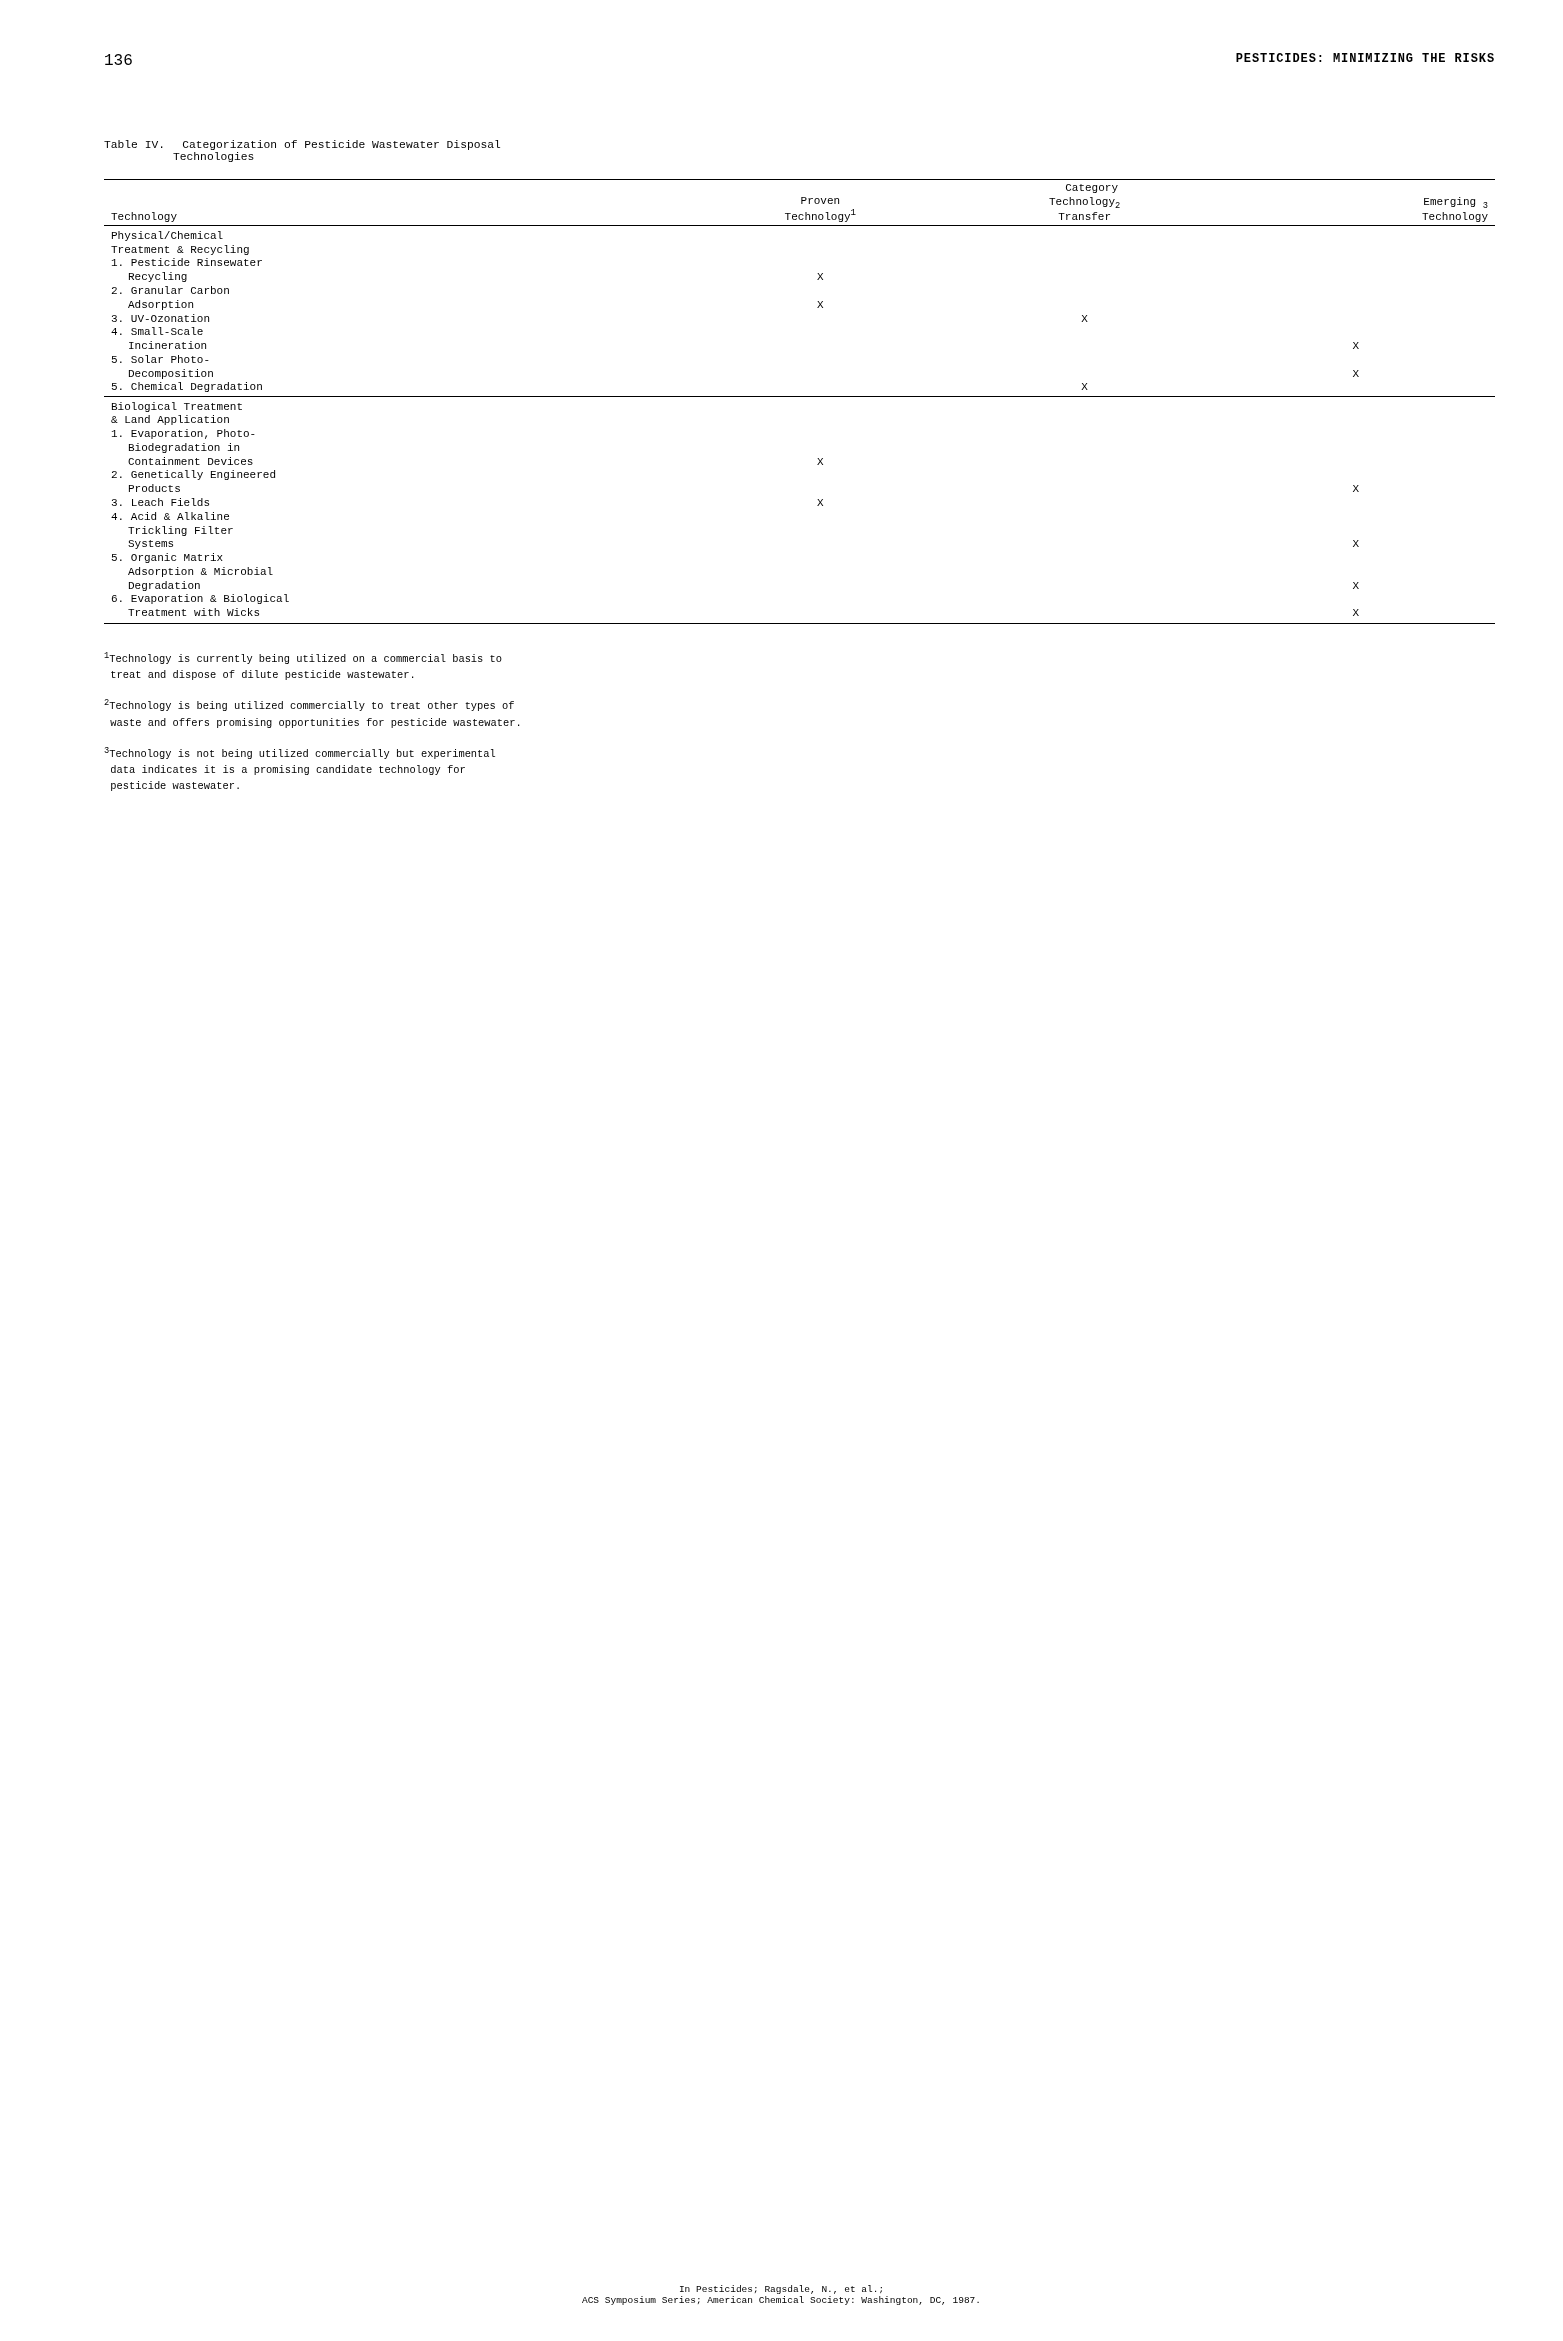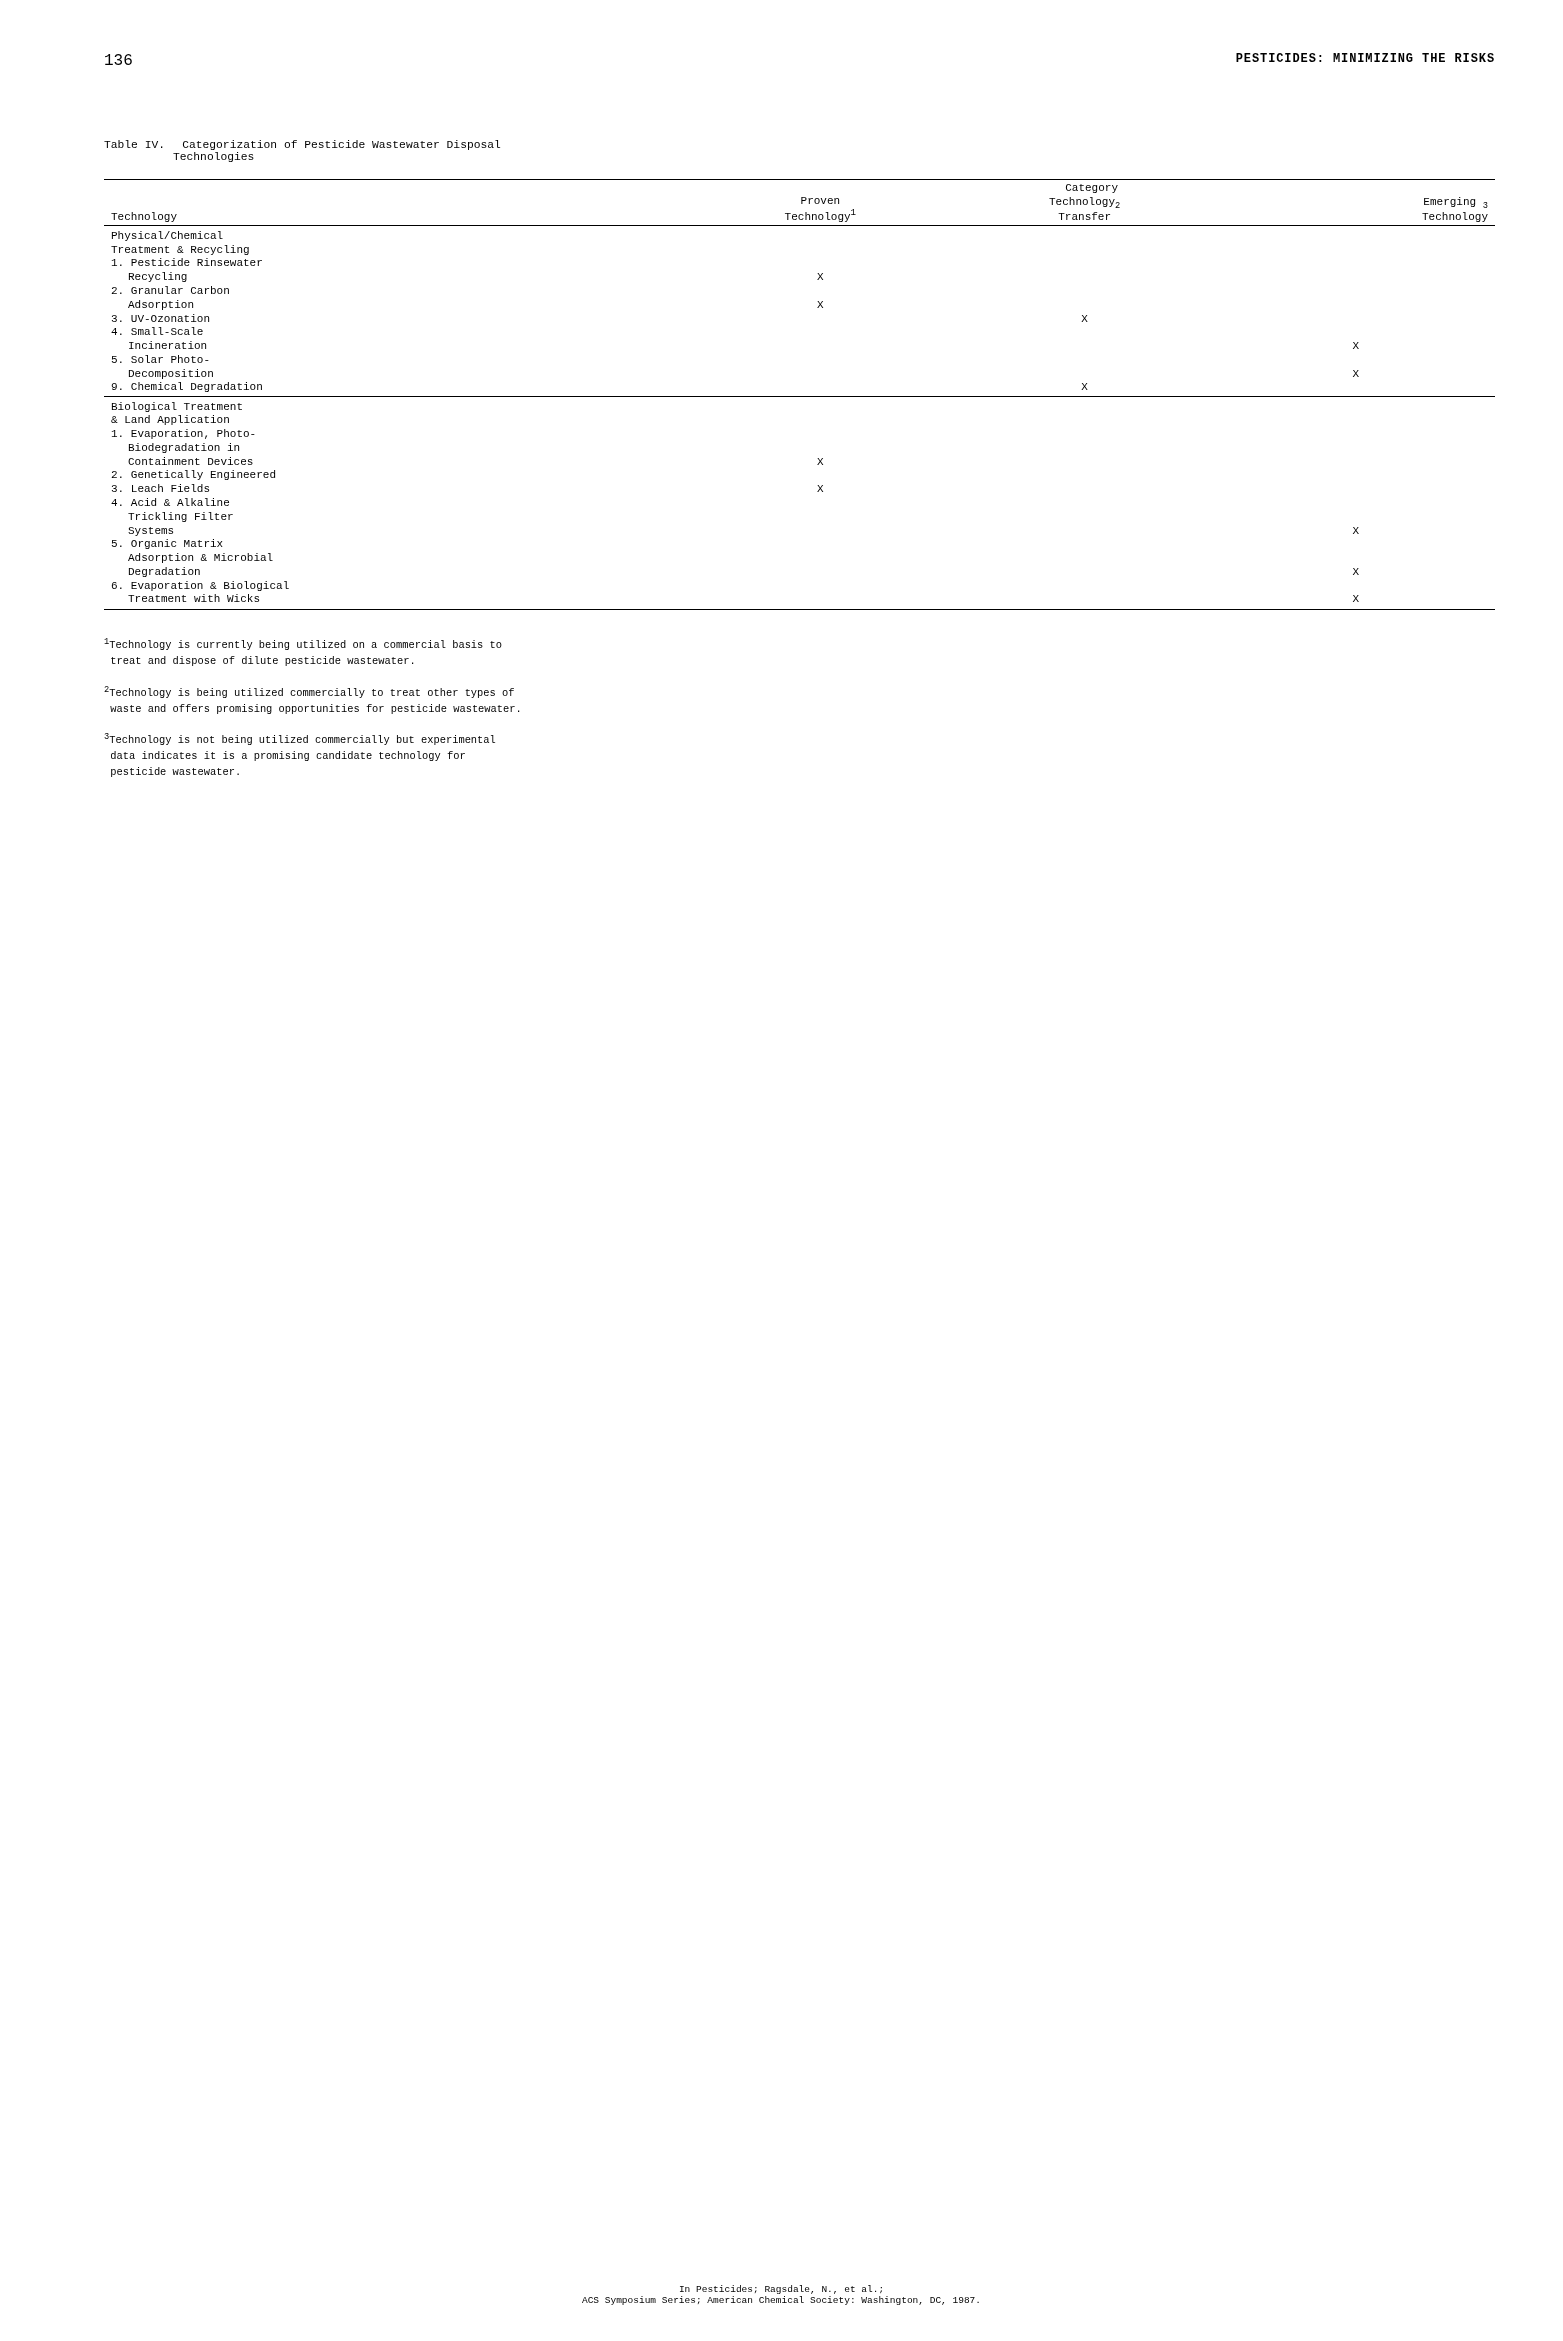--- a/index.html
+++ b/index.html
@@ -198,21 +198,21 @@
       <td class="col-emerging"></td>
     </tr>
     <tr>
       <td class="col-tech indent">Decomposition</td>
       <td class="col-proven"></td>
       <td class="col-transfer"></td>
       <td class="col-emerging x-mark">X</td>
     </tr>
 
     <tr>
-      <td class="col-tech" style="border-bottom:1.7px solid #000; padding-bottom:2.6px;">9. Chemical Degradation</td>
+      <td class="col-tech" style="border-bottom:1.7px solid #000; padding-bottom:2.6px;">5. Chemical Degradation</td>
       <td class="col-proven" style="border-bottom:1.7px solid #000; padding-bottom:2.6px;"></td>
       <td class="col-transfer x-mark" style="border-bottom:1.7px solid #000; padding-bottom:2.6px;">X</td>
       <td class="col-emerging" style="border-bottom:1.7px solid #000; padding-bottom:2.6px;"></td>
     </tr>
 
     <tr>
       <td class="col-tech" style="padding-top:3.5px;">Biological Treatment</td>
       <td class="col-proven"></td>
       <td class="col-transfer"></td>
       <td class="col-emerging"></td>
@@ -241,20 +241,26 @@
       <td class="col-proven x-mark">X</td>
       <td class="col-transfer"></td>
       <td class="col-emerging"></td>
     </tr>
 
     <tr>
       <td class="col-tech">2. Genetically Engineered</td>
       <td class="col-proven"></td>
       <td class="col-transfer"></td>
       <td class="col-emerging"></td>
+    </tr>
+    <tr>
+      <td class="col-tech indent">Products</td>
+      <td class="col-proven"></td>
+      <td class="col-transfer"></td>
+      <td class="col-emerging x-mark">X</td>
     </tr>
 
     <tr>
       <td class="col-tech">3. Leach Fields</td>
       <td class="col-proven x-mark">X</td>
       <td class="col-transfer"></td>
       <td class="col-emerging"></td>
     </tr>
 
     <tr>

